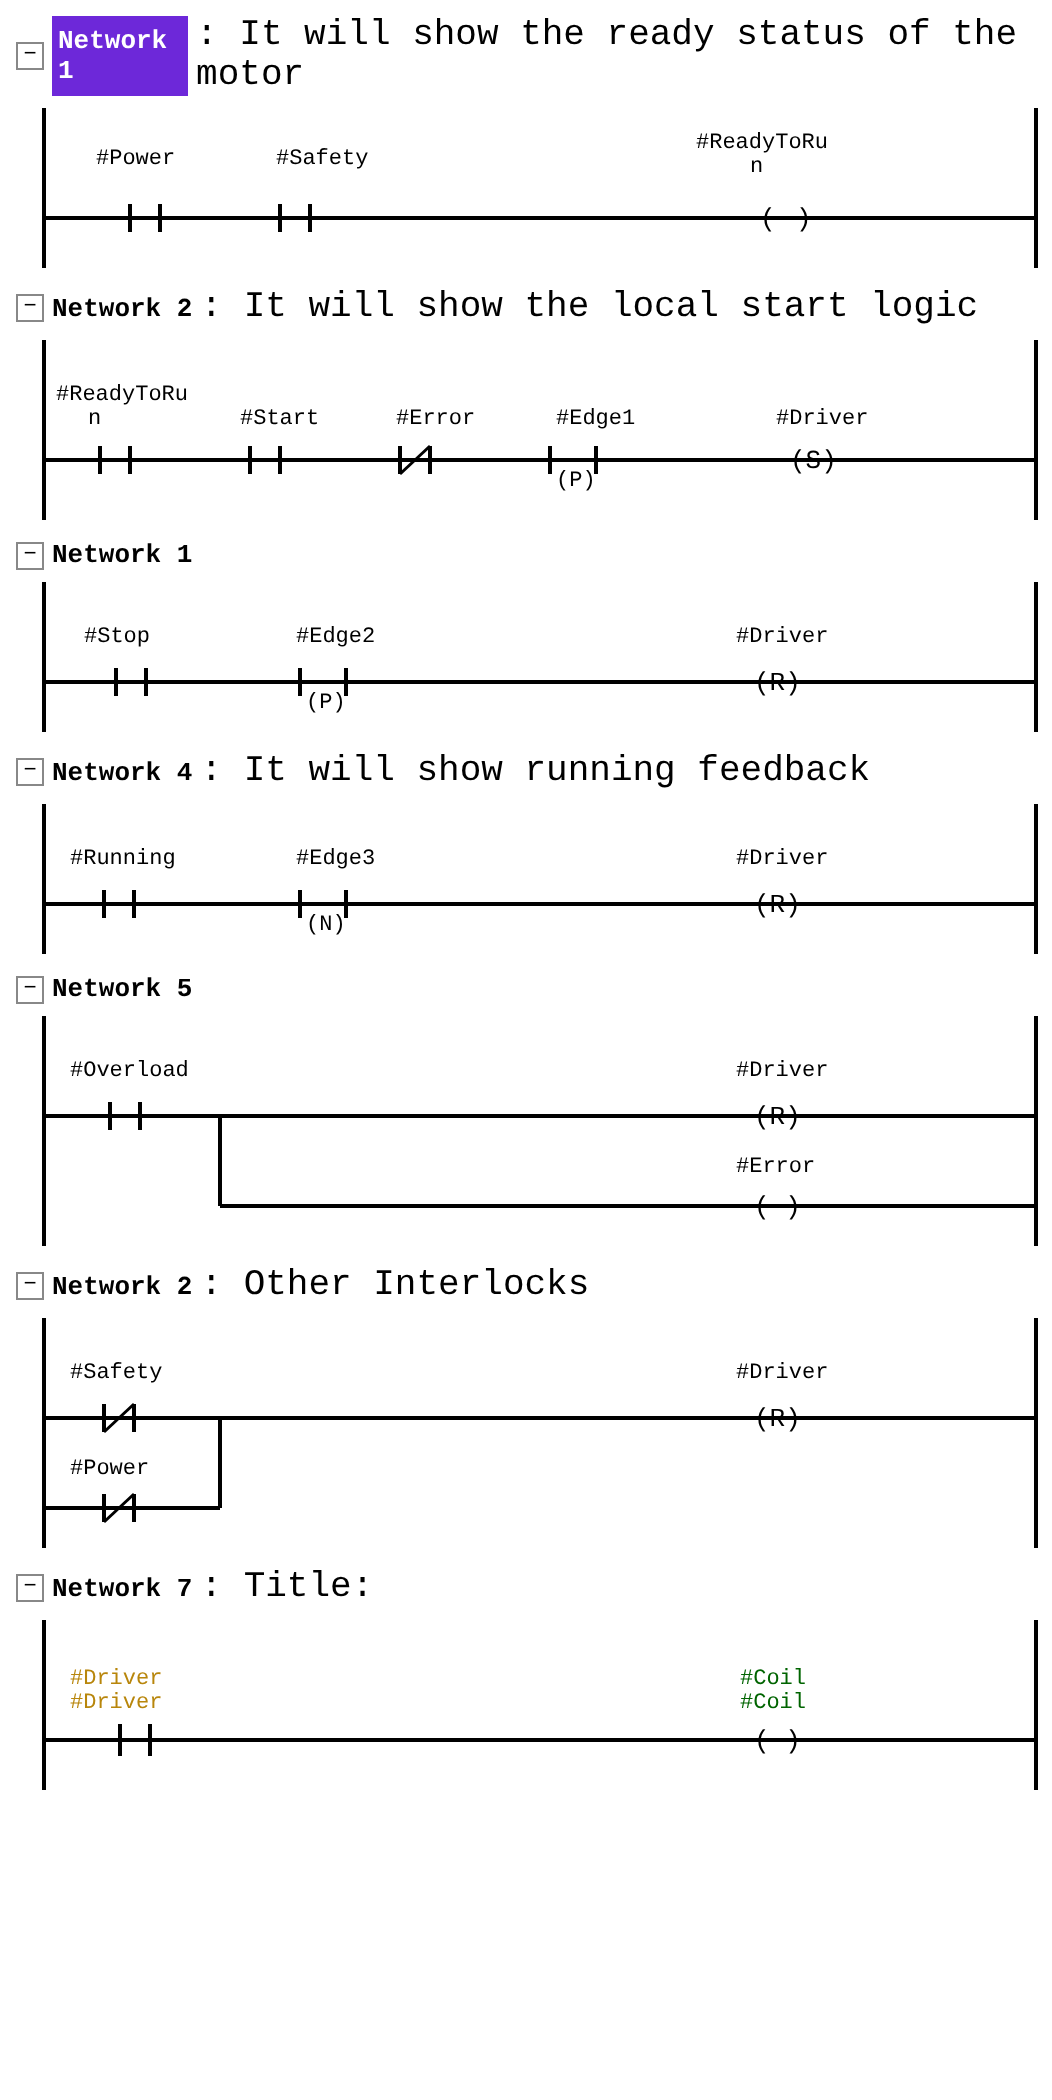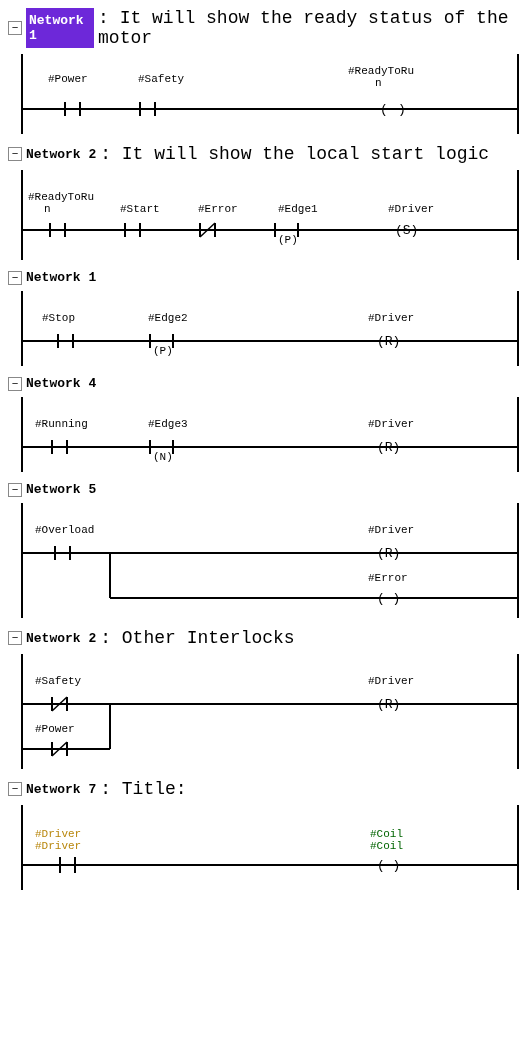--- a/index.html
+++ b/index.html
@@ -161,20 +161,21 @@
     <line x1="340" y1="50" x2="356" y2="50" stroke="#000" stroke-width="2"></line>
     <text x="357" y="54" font-family="Courier New" font-size="13" fill="#000">(R)</text>
     <line x1="380" y1="50" x2="498" y2="50" stroke="#000" stroke-width="2"></line>
   </svg>
 </div>
 
 <div class="network-block">
   <div class="network-header">
     <span class="collapse-btn">−</span>
     <span class="net-num">Network 4</span>
+    <span class="network-desc">: It will show running feedback</span>
   </div>
   <svg class="ladder-svg" width="500" height="75">
     <line x1="2" y1="0" x2="2" y2="75" stroke="#000" stroke-width="2"></line>
     <line x1="498" y1="0" x2="498" y2="75" stroke="#000" stroke-width="2"></line>
     <line x1="2" y1="50" x2="498" y2="50" stroke="#000" stroke-width="2"></line>
 
     <text x="15" y="30" font-family="Courier New" font-size="11" fill="#000">#Running</text>
     <line x1="2" y1="50" x2="32" y2="50" stroke="#000" stroke-width="2"></line>
     <line x1="32" y1="43" x2="32" y2="57" stroke="#000" stroke-width="2"></line>
     <line x1="47" y1="43" x2="47" y2="57" stroke="#000" stroke-width="2"></line>

